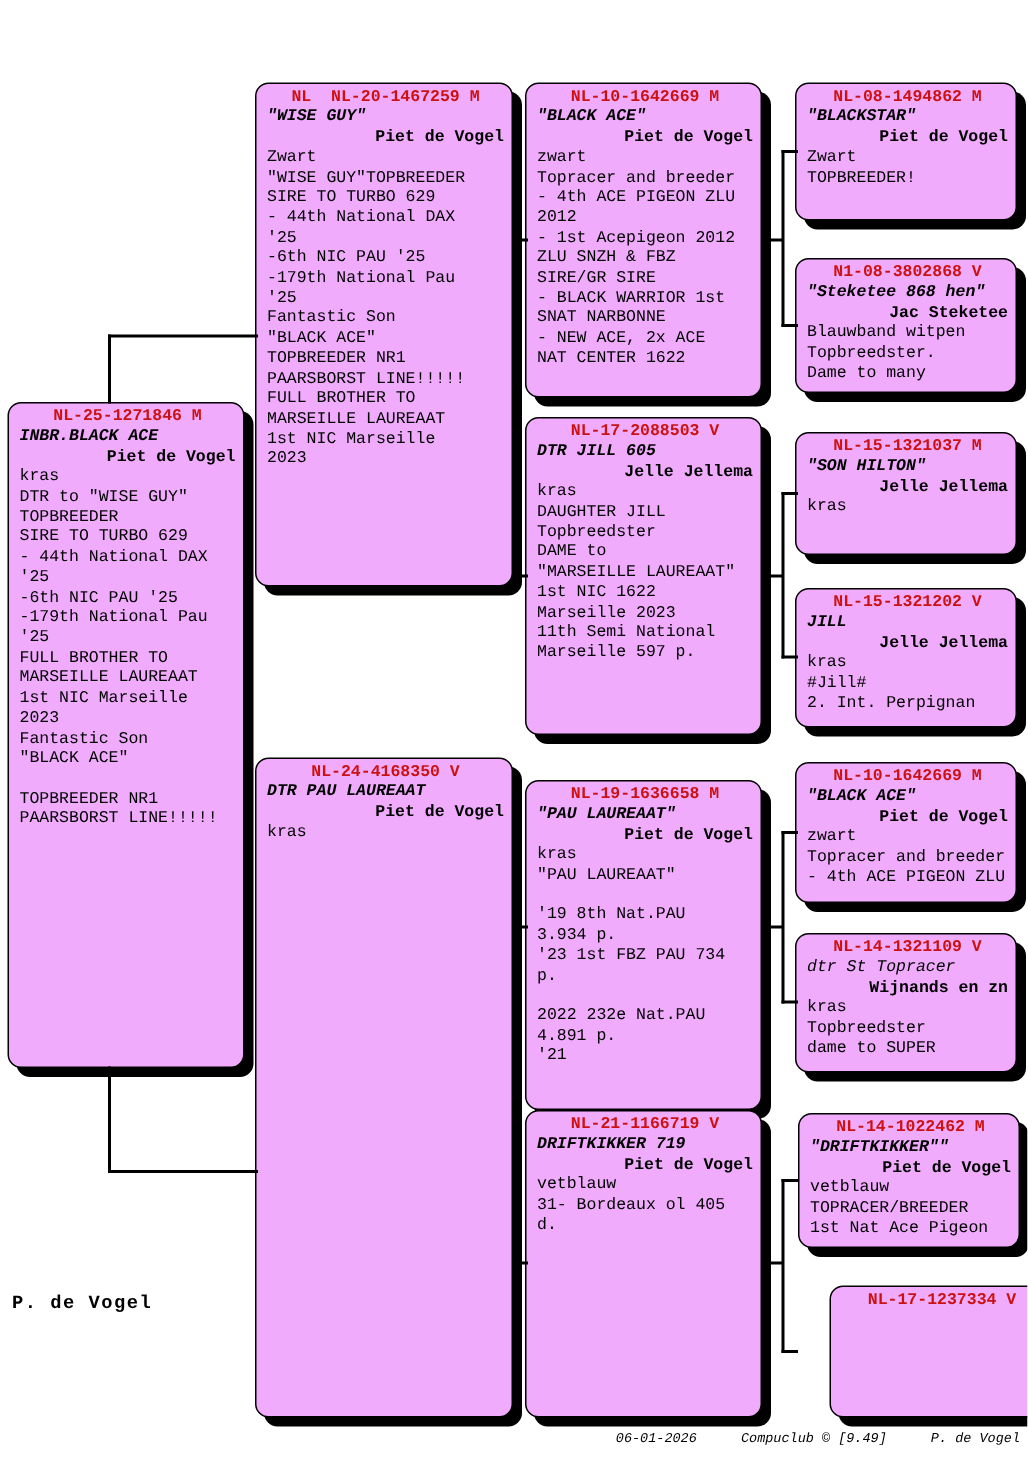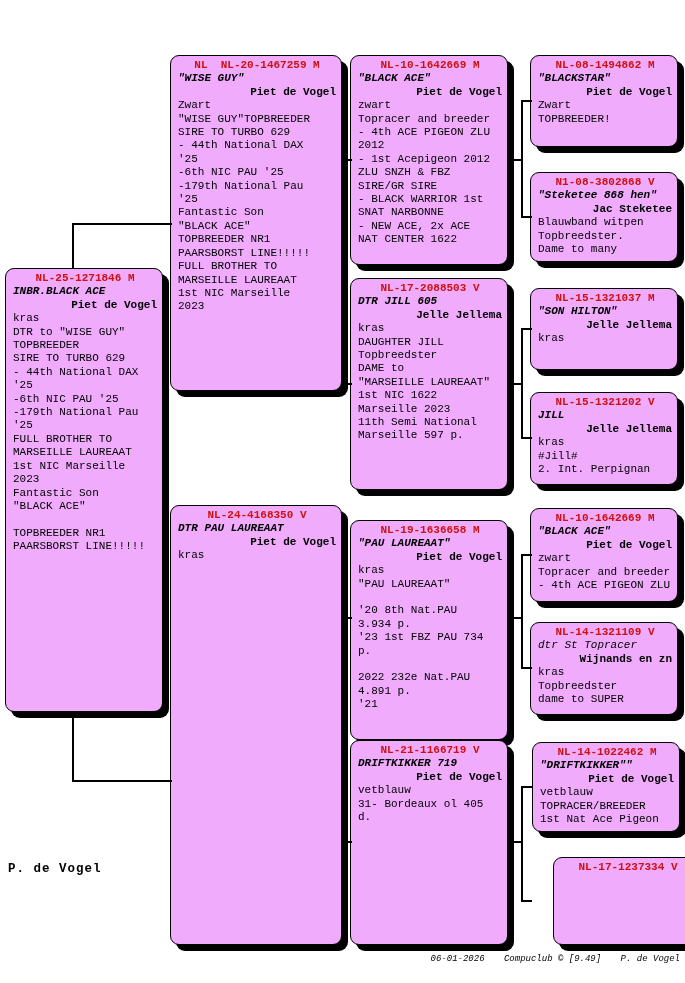--- a/index.html
+++ b/index.html
@@ -13,21 +13,21 @@
        font-size:11px;line-height:13.4px;color:#000;overflow:hidden;}
   .ring{font-weight:bold;text-align:center;white-space:pre;color:var(--ring-red,#cc1111);}
   .ln{white-space:pre;}
   .s-bi{font-weight:bold;font-style:italic;}
   .s-b{font-weight:bold;text-align:right;}
   .s-i{font-style:italic;}
   .cline{position:absolute;background:#000;}
   .signature{position:absolute;left:8px;top:862px;font-size:12.5px;font-weight:bold;
              letter-spacing:1px;color:#000;}
   .footer{position:absolute;right:5px;top:954px;font-size:9px;font-style:italic;color:#000;}
-  .footer span{margin-left:14px;}
+  .footer span{margin-left:24px;}
 </style>
 </head>
 <body>
 
 <div id="page">
 
   <div id="tree">
       <div class="box" style="left: 5px; top: 268px; width: 158px; height: 444px;">
     <div class="ring">NL-25-1271846 M</div>
     <div class="lines">
@@ -119,21 +119,21 @@
         </div>
   </div>
       <div class="box" style="left: 350px; top: 508px; width: 158px; height: 220px; margin-top: 12px;">
     <div class="ring">NL-19-1636658 M</div>
     <div class="lines">
           <div class="ln s-bi">"PAU LAUREAAT"</div>
           <div class="ln s-b">Piet de Vogel</div>
           <div class="ln s-n">kras</div>
           <div class="ln s-n">"PAU LAUREAAT"</div>
           <div class="ln s-n">&nbsp;</div>
-          <div class="ln s-n">'20 8th Nat.PAU</div>
+          <div class="ln s-n">'19 8th Nat.PAU</div>
           <div class="ln s-n">3.934 p.</div>
           <div class="ln s-n">'23 1st FBZ PAU 734</div>
           <div class="ln s-n">p.</div>
           <div class="ln s-n">&nbsp;</div>
           <div class="ln s-n">2022 232e Nat.PAU</div>
           <div class="ln s-n">4.891 p.</div>
           <div class="ln s-n">'21</div>
         </div>
   </div>
       <div class="box" style="left: 350px; top: 740px; width: 158px; height: 205px;">

